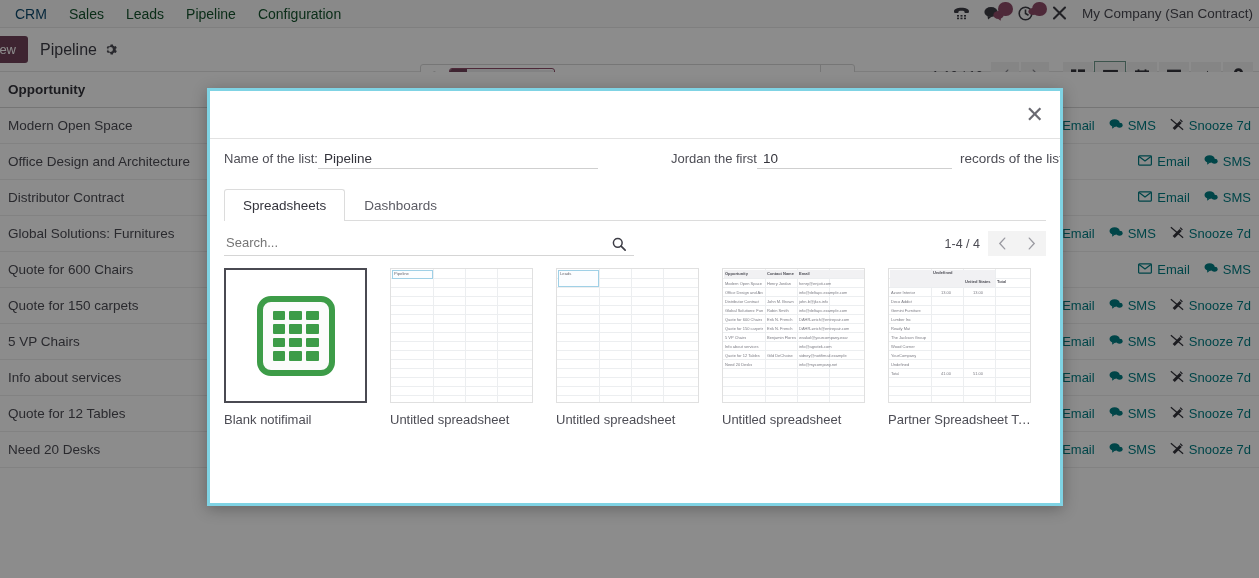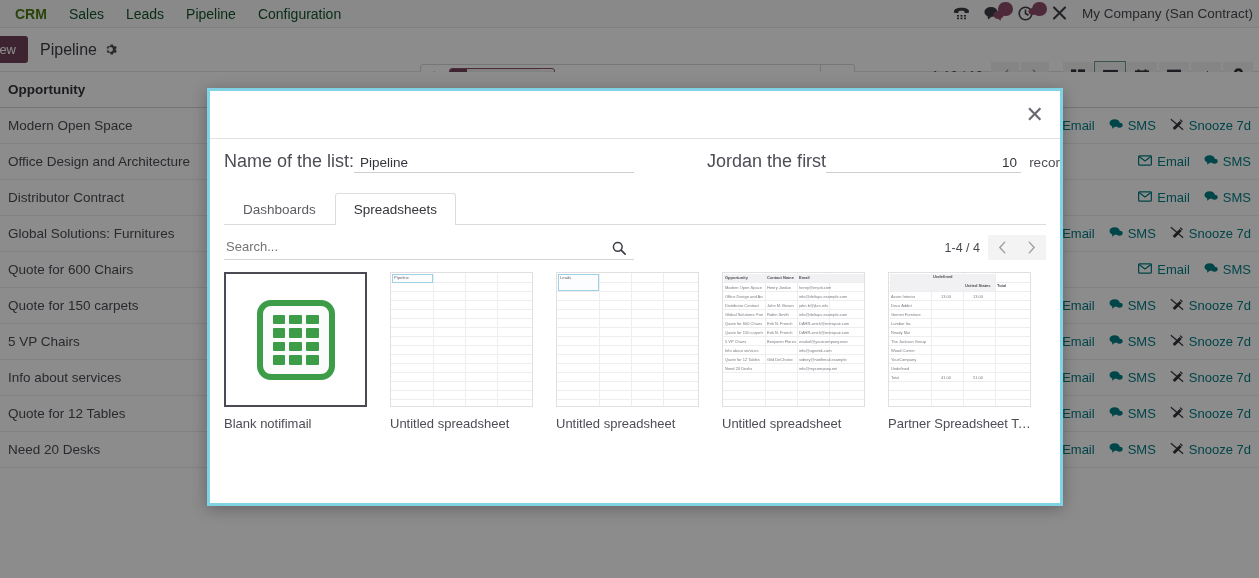--- a/index.html
+++ b/index.html
@@ -32,21 +32,21 @@
     position: absolute; top: 0; left: 0; right: 0; height: 28px;
     background: #f9f9f9;
     border-bottom: 1px solid #e7e7e7;
     display: flex; align-items: center;
   }
   .menu-items { display: flex; align-items: center; gap: 0px; padding-left: 4px; }
   .menu-item {
     font-size: 14px; color: #14532d;
     padding: 4px 11px; cursor: pointer; white-space: nowrap;
   }
-  .menu-item.brand { font-weight: 700; color: #4d7c0f; }
+  .menu-item.brand { font-weight: 400; color: #0c4a6e; }
   .menubar-right {
     margin-left: auto; display: flex; align-items: center; gap: 14px;
     padding-right: 6px; font-size: 13.5px; color: #4a4a52;
   }
   .sysicon { position: relative; display: inline-flex; align-items: center; justify-content: center; }
   .sysicon svg { display: block; }
   .badge-dot {
     position: absolute; top: -4px; right: -9px;
     background: #8f4b68; color: #fff;
     font-size: 9px; line-height: 13px;
@@ -167,28 +167,28 @@
   .modal-title { font-size: 16px; color: #34343c; }
   .modal-close {
     margin-left: auto; font-size: 22px; color: #6a6a72;
     background: none; border: none; cursor: pointer; line-height: 1;
     padding: 0 2px;
   }
   .modal-body { flex: 1; padding: 12px 14px 0 14px; overflow: hidden; }
 
   .form-row { display: flex; align-items: flex-end; }
   .field { display: flex; align-items: baseline; }
-  .field-label { font-size: 18px; color: #4d4d55; white-space: nowrap; }
+  .field-label { font-size: 13px; color: #4d4d55; white-space: nowrap; }
   .field-underline {
     border: none; border-bottom: 1px solid #cfcfcf;
     outline: none; font-size: 13.5px; color: #34343c;
     background: transparent; padding: 0 4px 2px 6px;
   }
   .field-name-input { width: 280px; }
-  .field-count-input { width: 195px; text-align: right; }
+  .field-count-input { width: 195px; }
   .field-suffix { font-size: 13.5px; color: #4d4d55; margin-left: 8px; white-space: nowrap; }
 
   
   .tabs { display: flex; margin-top: 20px; border-bottom: 1px solid #dcdcdc; }
   .tab {
     font-size: 13.5px; color: #5c5c64;
     padding: 8px 18px; cursor: pointer;
     border: 1px solid transparent; border-bottom: none;
     margin-bottom: -1px; border-radius: 3px 3px 0 0;
   }
@@ -703,22 +703,22 @@
           <input class="field-underline field-name-input" type="text" value="Pipeline" style="">
         </div>
         <div class="field" style="margin-left:73px;">
           <span class="field-label">Jordan the first</span>
           <input class="field-underline field-count-input" type="text" value="10" style="">
           <span class="field-suffix">records of the list.</span>
         </div>
       </div>
 
       <div class="tabs">
+        <div class="tab active">Spreadsheets</div>
         <div class="tab">Dashboards</div>
-        <div class="tab active">Spreadsheets</div>
       </div>
 
       <div class="searchrow">
         <input class="ss-search" type="text" placeholder="Search..." style="">
         <span class="ss-search-ico">
           <svg width="14" height="14" viewBox="0 0 16 16">
               <circle cx="6.6" cy="6.6" r="5" fill="none" stroke="#3d3d46" stroke-width="1.7"></circle>
               <path d="M10.4 10.4L15 15" stroke="#3d3d46" stroke-width="1.9" stroke-linecap="round"></path>
             </svg>
         </span>

